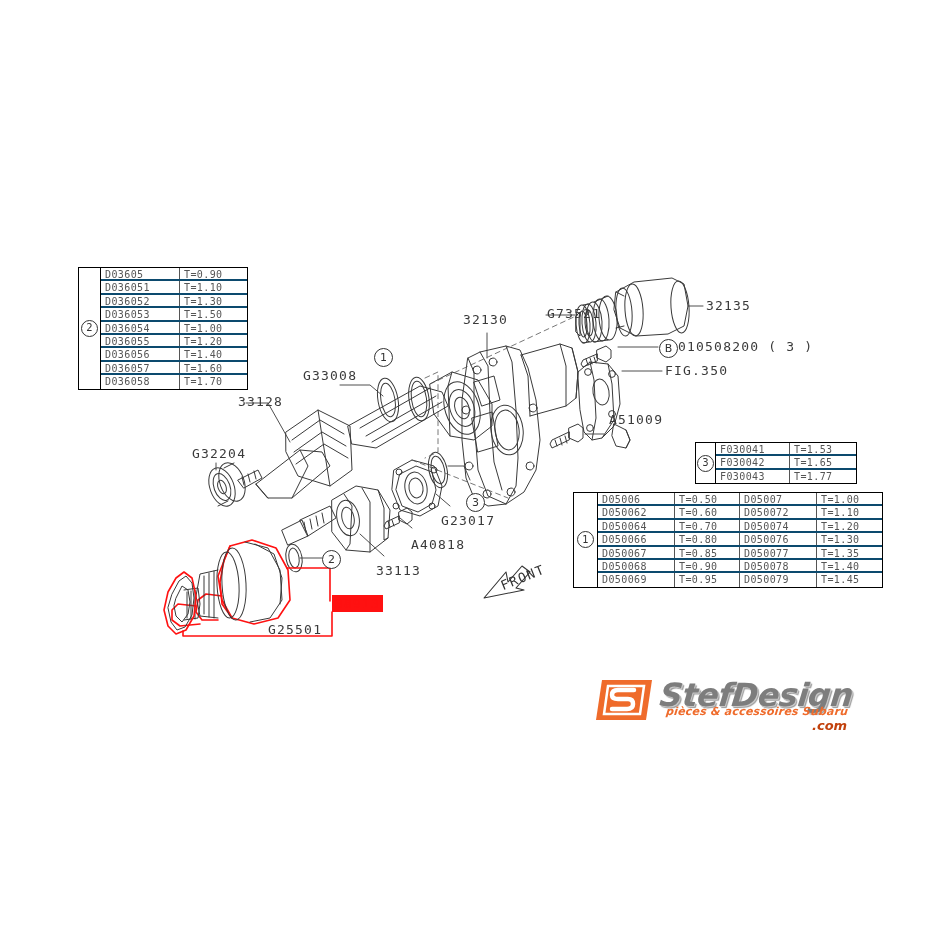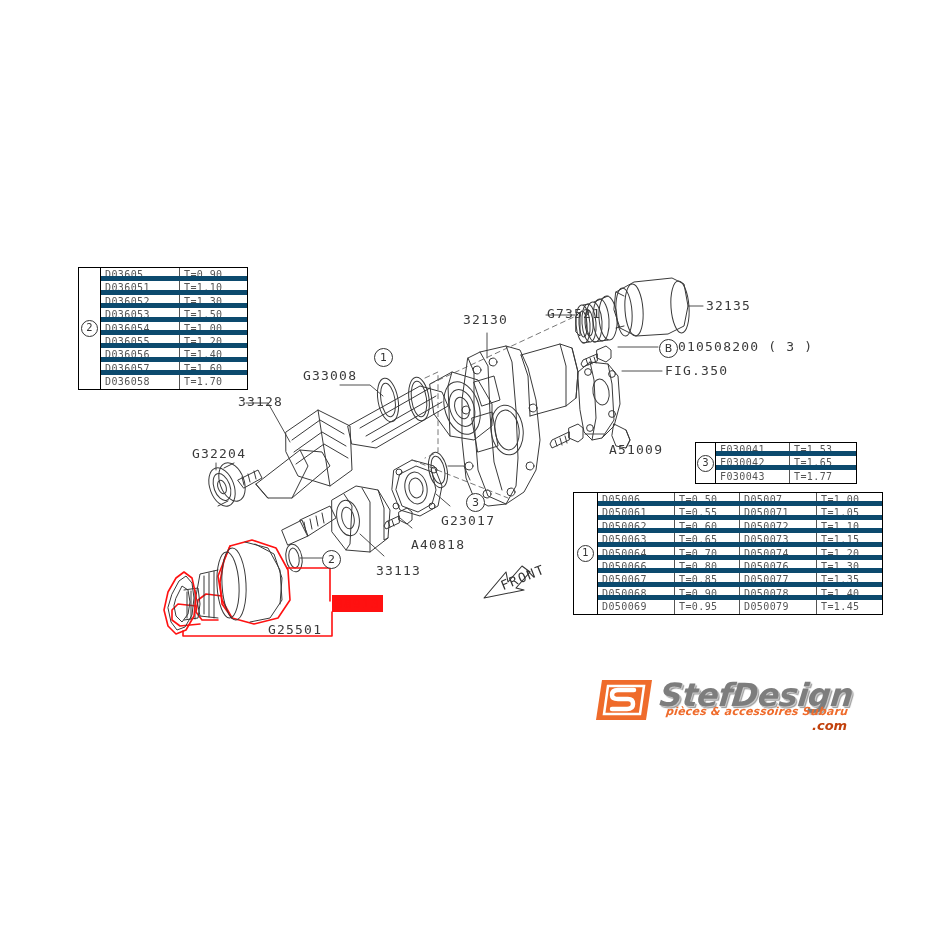--- a/index.html
+++ b/index.html
@@ -56,21 +56,21 @@
     background: #fff;
   }
   .spec-rows {
     display: flex;
     flex-direction: column;
     flex: 1 1 auto;
   }
   .spec-row {
     display: flex;
     flex-direction: row;
-    border-bottom: 5px solid #0c4a6e;
+    border-bottom: 2px solid #0c4a6e;
     height: 13.4px;
     box-sizing: border-box;
   }
   .spec-row:last-child { border-bottom: none; }
   .spec-cell {
     font-size: 10px;
     line-height: 13px;
     color: #555;
     padding-left: 4px;
     border-right: 1px solid #555;
@@ -505,38 +505,26 @@
       <span class="circ">1</span>
     </div>
     <div class="spec-rows">
       <div class="spec-row">
         <div class="spec-cell c-part">D05006</div>
         <div class="spec-cell c-thk">T=0.50</div>
         <div class="spec-cell c-part">D05007</div>
         <div class="spec-cell c-thk">T=1.00</div>
       </div>
       <div class="spec-row">
-        <div class="spec-cell c-part">D050061</div>
-        <div class="spec-cell c-thk">T=0.55</div>
-        <div class="spec-cell c-part">D050071</div>
-        <div class="spec-cell c-thk">T=1.05</div>
-      </div>
-      <div class="spec-row">
         <div class="spec-cell c-part">D050062</div>
         <div class="spec-cell c-thk">T=0.60</div>
         <div class="spec-cell c-part">D050072</div>
         <div class="spec-cell c-thk">T=1.10</div>
       </div>
       <div class="spec-row">
-        <div class="spec-cell c-part">D050063</div>
-        <div class="spec-cell c-thk">T=0.65</div>
-        <div class="spec-cell c-part">D050073</div>
-        <div class="spec-cell c-thk">T=1.15</div>
-      </div>
-      <div class="spec-row">
         <div class="spec-cell c-part">D050064</div>
         <div class="spec-cell c-thk">T=0.70</div>
         <div class="spec-cell c-part">D050074</div>
         <div class="spec-cell c-thk">T=1.20</div>
       </div>
       <div class="spec-row">
         <div class="spec-cell c-part">D050066</div>
         <div class="spec-cell c-thk">T=0.80</div>
         <div class="spec-cell c-part">D050076</div>
         <div class="spec-cell c-thk">T=1.30</div>
@@ -566,21 +554,21 @@
 
   <div class="lbl" style="left:547px; top:306px;">G73521</div>
 
   <div class="lbl" style="left:706px; top:298px;">32135</div>
 
   <div class="circ-call" style="left:659px; top:339px;">B</div>
   <div class="lbl" style="left:678px; top:339px;text-align:right;">010508200 ( 3 )</div>
 
   <div class="lbl" style="left:665px; top:363px;text-align:right;">FIG.350</div>
 
-  <div class="lbl" style="left:609px; top:442px;">A51009</div>
+  <div class="lbl" style="left:609px; top:412px;">A51009</div>
 
   <div class="lbl" style="left:303px; top:368px;">G33008</div>
 
   <div class="circ-call" style="left:374px; top:348px;">1</div>
 
   <div class="lbl" style="left:238px; top:394px;">33128</div>
 
   <div class="lbl" style="left:192px; top:446px;">G32204</div>
 
   <div class="lbl" style="left:441px; top:513px;">G23017</div>

